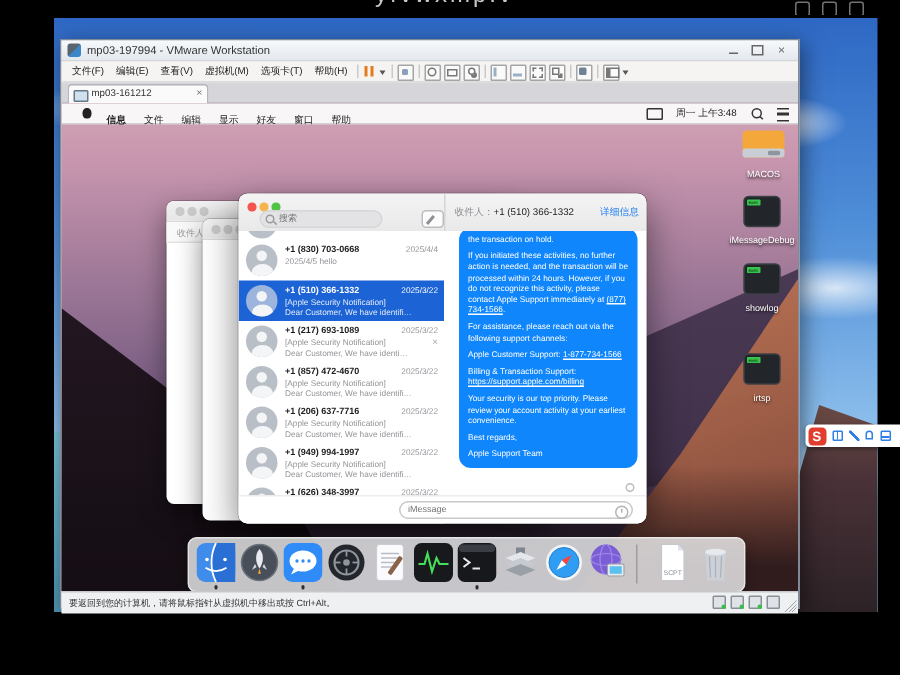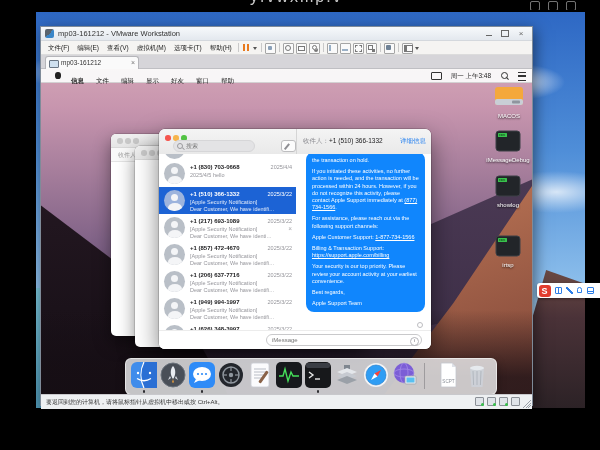--- a/index.html
+++ b/index.html
@@ -187,21 +187,21 @@
   </div>
 
   <div id="host">
     <div class="host-rock"></div>
     <div class="host-sea"></div>
   </div>
 
   <div id="vmw">
     <div class="vmw-titlebar">
       <span class="vmw-logo"></span>
-      <span class="vmw-title">mp03-161212 - VMware Workstation</span>
+      <span class="vmw-title">mp03-197994 - VMware Workstation</span>
       <span class="wc wc-min">
           <i></i>
         </span>
       <span class="wc wc-max">
           <i></i>
         </span>
       <span class="wc wc-close">×</span>
     </div>
     <div class="vmw-menubar">
       <span id="vmw-menus"><span class="vmenu">文件(F)</span><span class="vmenu">编辑(E)</span><span class="vmenu">查看(V)</span><span class="vmenu">虚拟机(M)</span><span class="vmenu">选项卡(T)</span><span class="vmenu">帮助(H)</span></span><span class="tsep"></span><span id="vmw-tools"><span class="ti ti-pause"></span><span class="ti ti-caret"></span><span class="tsep"></span><span class="ti ti-a"></span><span class="tsep"></span><span class="ti ti-clock"></span><span class="ti ti-b"></span><span class="ti ti-c"></span><span class="tsep"></span><span class="ti ti-d"></span><span class="ti ti-e"></span><span class="ti ti-f"></span><span class="ti ti-g"></span><span class="tsep"></span><span class="ti ti-h"></span><span class="tsep"></span><span class="ti ti-i"></span><span class="ti ti-caret"></span></span>

